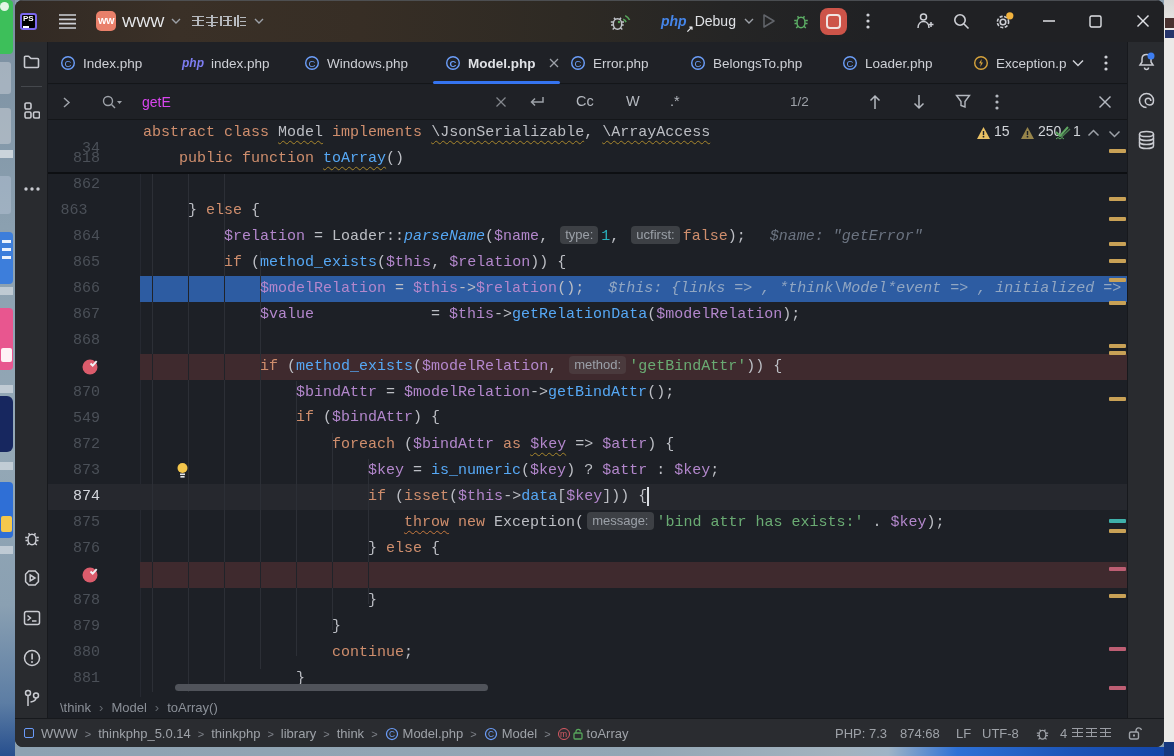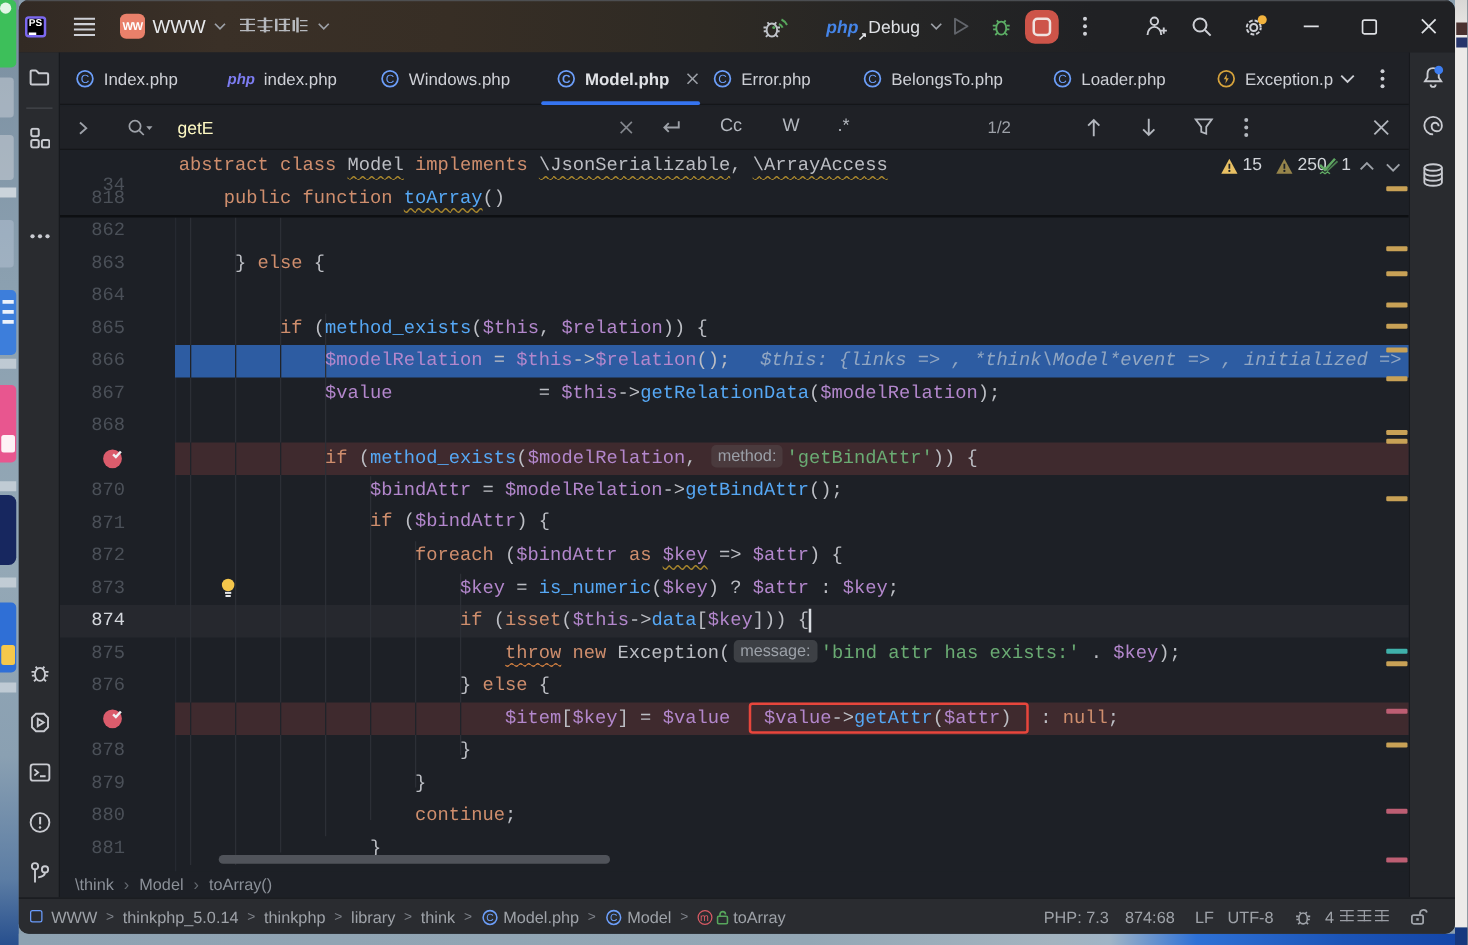--- a/index.html
+++ b/index.html
@@ -365,21 +365,21 @@
  <svg class="abs" style="left:14px;top:11px;" width="10" height="13" viewBox="0 0 10 13">
           <path d="M2 2l5 4.5L2 11" stroke="#9da1a8" stroke-width="1.5" fill="none"></path>
         </svg>
  <svg class="abs" style="left:53px;top:9px;" width="22" height="17" viewBox="0 0 22 17">
           <g fill="none" stroke="#9da1a8" stroke-width="1.4">
             <circle cx="7" cy="7" r="4.5"></circle>
             <path d="M10.5 10.5l3.5 3.5"></path>
           </g>
           <path d="M16 7l2.5 3L21 7z" fill="#9da1a8"></path>
         </svg>
- <div class="abs" style="left:94px;top:9px;font-size:14px;color:#fef9c3;">getE</div>
+ <div class="abs" style="left:94px;top:9px;font-size:14px;color:#d946ef;">getE</div>
  <svg class="abs" style="left:447px;top:11px;" width="12" height="12" viewBox="0 0 12 12">
           <g stroke="#84878e" stroke-width="1.3">
             <line x1="1.5" y1="1.5" x2="10.5" y2="10.5"></line>
             <line x1="10.5" y1="1.5" x2="1.5" y2="10.5"></line>
           </g>
         </svg>
  <svg class="abs" style="left:480px;top:9px;" width="18" height="16" viewBox="0 0 18 16">
           <path d="M15 3v5H4M7 4.5L3.5 8L7 11.5" fill="none" stroke="#9da1a8" stroke-width="1.5"></path>
         </svg>
  <div class="abs" style="left:528px;top:8px;font-size:14.5px;color:#b4b8bf;">Cc</div>
@@ -429,50 +429,50 @@
         <div class="gdark" style="left:140px;top:233.5px;height:26px;"></div>
         <div class="gdark" style="left:176px;top:233.5px;height:26px;"></div>
         <div class="gdark" style="left:104px;top:441.5px;height:26px;"></div>
         <div class="gdark" style="left:140px;top:441.5px;height:26px;"></div>
         <div class="gdark" style="left:176px;top:441.5px;height:26px;"></div>
         <div class="gdark" style="left:212px;top:441.5px;height:26px;"></div>
         <div class="gdark" style="left:248px;top:441.5px;height:26px;"></div>
         <div class="gdark" style="left:284px;top:441.5px;height:26px;"></div>
         <div class="gdark" style="left:320px;top:441.5px;height:26px;"></div>
         <div class="gnum" style="top:51.5px;">862</div>
-        <div class="gnum" style="top:77.5px;">863</div>
+        <div class="gnum" style="top:77.5px;text-align:center;">863</div>
         <div class="gnum" style="top:103.5px;">864</div>
         <div class="gnum" style="top:129.5px;">865</div>
         <div class="gnum" style="top:155.5px;">866</div>
         <div class="gnum" style="top:181.5px;">867</div>
         <div class="gnum" style="top:207.5px;">868</div>
         <div class="gnum" style="top:259.5px;">870</div>
-        <div class="gnum" style="top:285.5px;">871</div>
+        <div class="gnum" style="top:285.5px;">549</div>
         <div class="gnum" style="top:311.5px;">872</div>
         <div class="gnum" style="top:337.5px;">873</div>
         <div class="gnum" style="top:363.5px;color:#d4d7dd;">874</div>
         <div class="gnum" style="top:389.5px;">875</div>
         <div class="gnum" style="top:415.5px;">876</div>
         <div class="gnum" style="top:467.5px;">878</div>
         <div class="gnum" style="top:493.5px;">879</div>
         <div class="gnum" style="top:519.5px;">880</div>
         <div class="gnum" style="top:545.5px;">881</div>
         <div class="cline" style="top:77.5px;">        } <span class="k">else</span> {</div>
+        <div class="cline" style="top:103.5px;">            <span class="v">$relation</span> = Loader::<span class="sm">parseName</span>(<span class="v">$name</span>, <span class="chip">type:</span><span class="n">1</span>, <span class="chip">ucfirst:</span><span class="k">false</span>);<span class="i" style="margin-left:24px;">$name: "getError"</span></div>
         <div class="cline" style="top:129.5px;">            <span class="k">if</span> (<span class="m">method_exists</span>(<span class="v">$this</span>, <span class="v">$relation</span>)) {</div>
         <div class="cline" style="top:155.5px;">                <span class="v">$modelRelation</span> = <span class="v">$this</span>-&gt;<span class="v">$relation</span>();<span class="ib" style="margin-left:24px;">$this: {links =&gt; , *think\Model*event =&gt; , initialized =&gt; </span></div>
         <div class="cline" style="top:181.5px;">                <span class="v">$value</span>             = <span class="v">$this</span>-&gt;<span class="m">getRelationData</span>(<span class="v">$modelRelation</span>);</div>
         <div class="cline" style="top:233.5px;">                <span class="k">if</span> (<span class="m">method_exists</span>(<span class="v">$modelRelation</span>, <span class="chip chipr">method:</span><span class="s">'getBindAttr'</span>)) {</div>
         <div class="cline" style="top:259.5px;">                    <span class="v">$bindAttr</span> = <span class="v">$modelRelation</span>-&gt;<span class="m">getBindAttr</span>();</div>
         <div class="cline" style="top:285px;">                    <span class="k">if</span> (<span class="v">$bindAttr</span>) {</div>
         <div class="cline" style="top:311.5px;text-align:center;">                        <span class="k">foreach</span> (<span class="v">$bindAttr</span> <span class="k">as</span> <span class="v wavy">$key</span> =&gt; <span class="v">$attr</span>) {</div>
         <div class="cline" style="top:337.5px;">                            <span class="v">$key</span> = <span class="m">is_numeric</span>(<span class="v">$key</span>) ? <span class="v">$attr</span> : <span class="v">$key</span>;</div>
         <div class="cline" style="top:363.5px;">                            <span class="k">if</span> (<span class="k">isset</span>(<span class="v">$this</span>-&gt;<span class="m">data</span>[<span class="v">$key</span>])) {</div>
         <div class="cline" style="top:389.5px;">                                <span class="k wavyo">throw</span> <span class="k">new</span> Exception(<span class="chip">message:</span><span class="s">'bind attr has exists:'</span> . <span class="v">$key</span>);</div>
         <div class="cline" style="top:415.5px;">                            } <span class="k">else</span> {</div>
-        <div class="cline" style="top:441.5px;">                                <span class="v">$item</span>[<span class="v">$key</span>] = <span class="v">$value</span> <span class="rb"><span class="v">$value</span>-&gt;<span class="m">getAttr</span>(<span class="v">$attr</span>)</span> : <span class="k">null</span>;</div>
         <div class="cline" style="top:467.5px;">                            }</div>
         <div class="cline" style="top:493.5px;">                        }</div>
         <div class="cline" style="top:519.5px;">                        <span class="k">continue</span>;</div>
         <div class="cline" style="top:545.5px;">                    }</div>
         <svg class="abs" style="left:34px;top:238px;" width="17" height="17" viewBox="0 0 17 17">
           <circle cx="8" cy="9" r="7.5" fill="#db5c6c"></circle>
           <path d="M8.5 5.5l2.2 2.2 4-4.5" stroke="#f0f2f5" stroke-width="1.9" fill="none"></path>
         </svg>
         <svg class="abs" style="left:34px;top:446px;" width="17" height="17" viewBox="0 0 17 17">
           <circle cx="8" cy="9" r="7.5" fill="#db5c6c"></circle>

